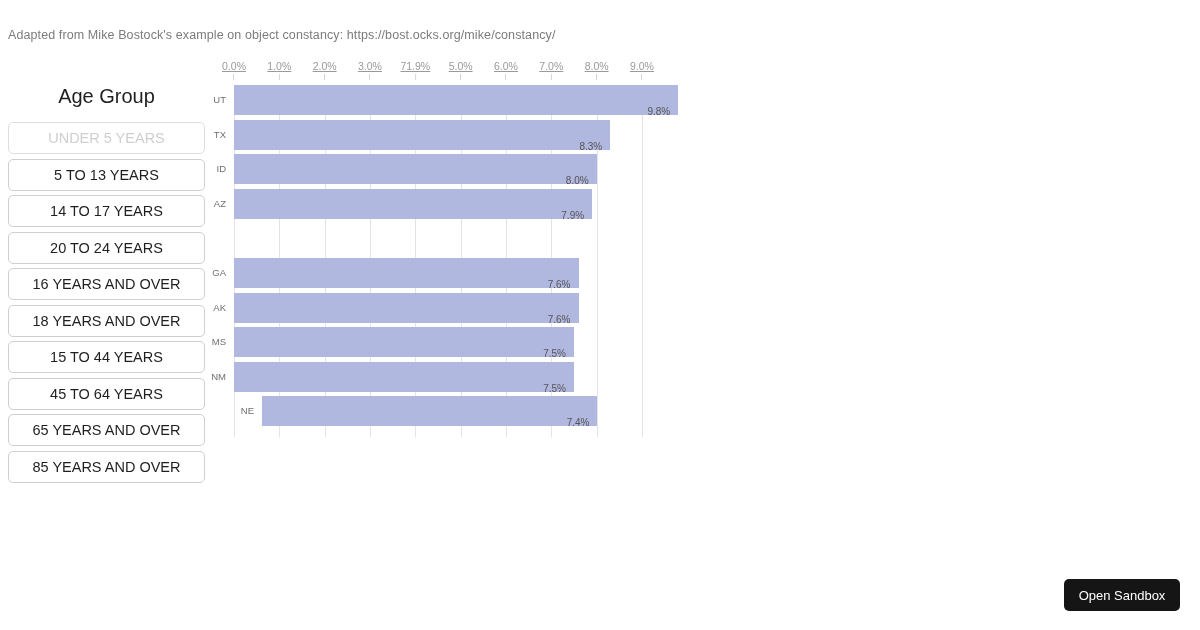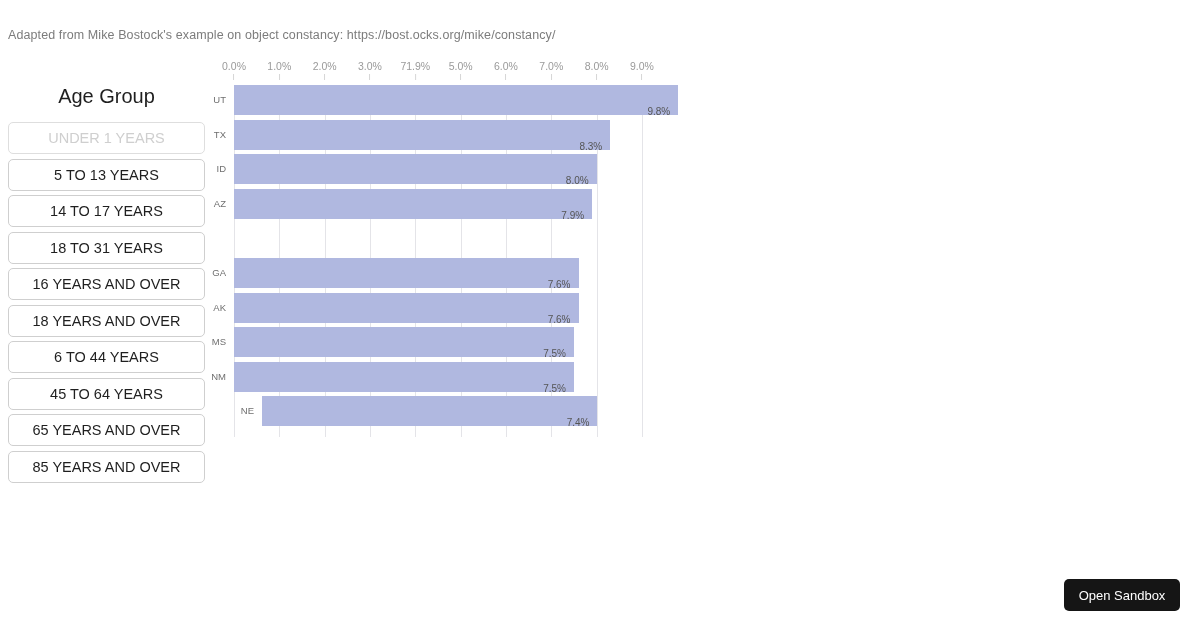--- a/index.html
+++ b/index.html
@@ -89,20 +89,21 @@
     top: 0;
     transform: translateX(-50%);
     text-align: center;
     white-space: nowrap;
   }
   .tick-label {
     display: block;
     font-size: 10.5px;
     color: #9a9a9a;
     line-height: 12px;
+    text-decoration: underline;
   }
   .tick-mark {
     display: block;
     width: 1px;
     height: 6px;
     background: #d6d6d6;
     margin: 2px auto 0 auto;
   }
 
   
@@ -187,27 +188,27 @@
   }
 </style>
 </head>
 <body>
 
 <div id="credit">Adapted from Mike Bostock's example on object constancy: https://bost.ocks.org/mike/constancy/</div>
 
 <div id="sidebar">
   <h1 id="sidebar-title">Age Group</h1>
   <div id="age-button-list">
-      <button class="age-button is-disabled" disabled="">UNDER 1 YEARS</button>
+      <button class="age-button is-disabled" disabled="">UNDER 5 YEARS</button>
       <button class="age-button">5 TO 13 YEARS</button>
       <button class="age-button">14 TO 17 YEARS</button>
-      <button class="age-button">18 TO 31 YEARS</button>
+      <button class="age-button">20 TO 24 YEARS</button>
       <button class="age-button">16 YEARS AND OVER</button>
       <button class="age-button">18 YEARS AND OVER</button>
-      <button class="age-button">6 TO 44 YEARS</button>
+      <button class="age-button">15 TO 44 YEARS</button>
       <button class="age-button">45 TO 64 YEARS</button>
       <button class="age-button">65 YEARS AND OVER</button>
       <button class="age-button">85 YEARS AND OVER</button>
     </div>
 </div>
 
 <div id="chart">
   <div id="axis">
       <div class="tick" style="left: 29px;">
         <span class="tick-label">0.0%</span>

